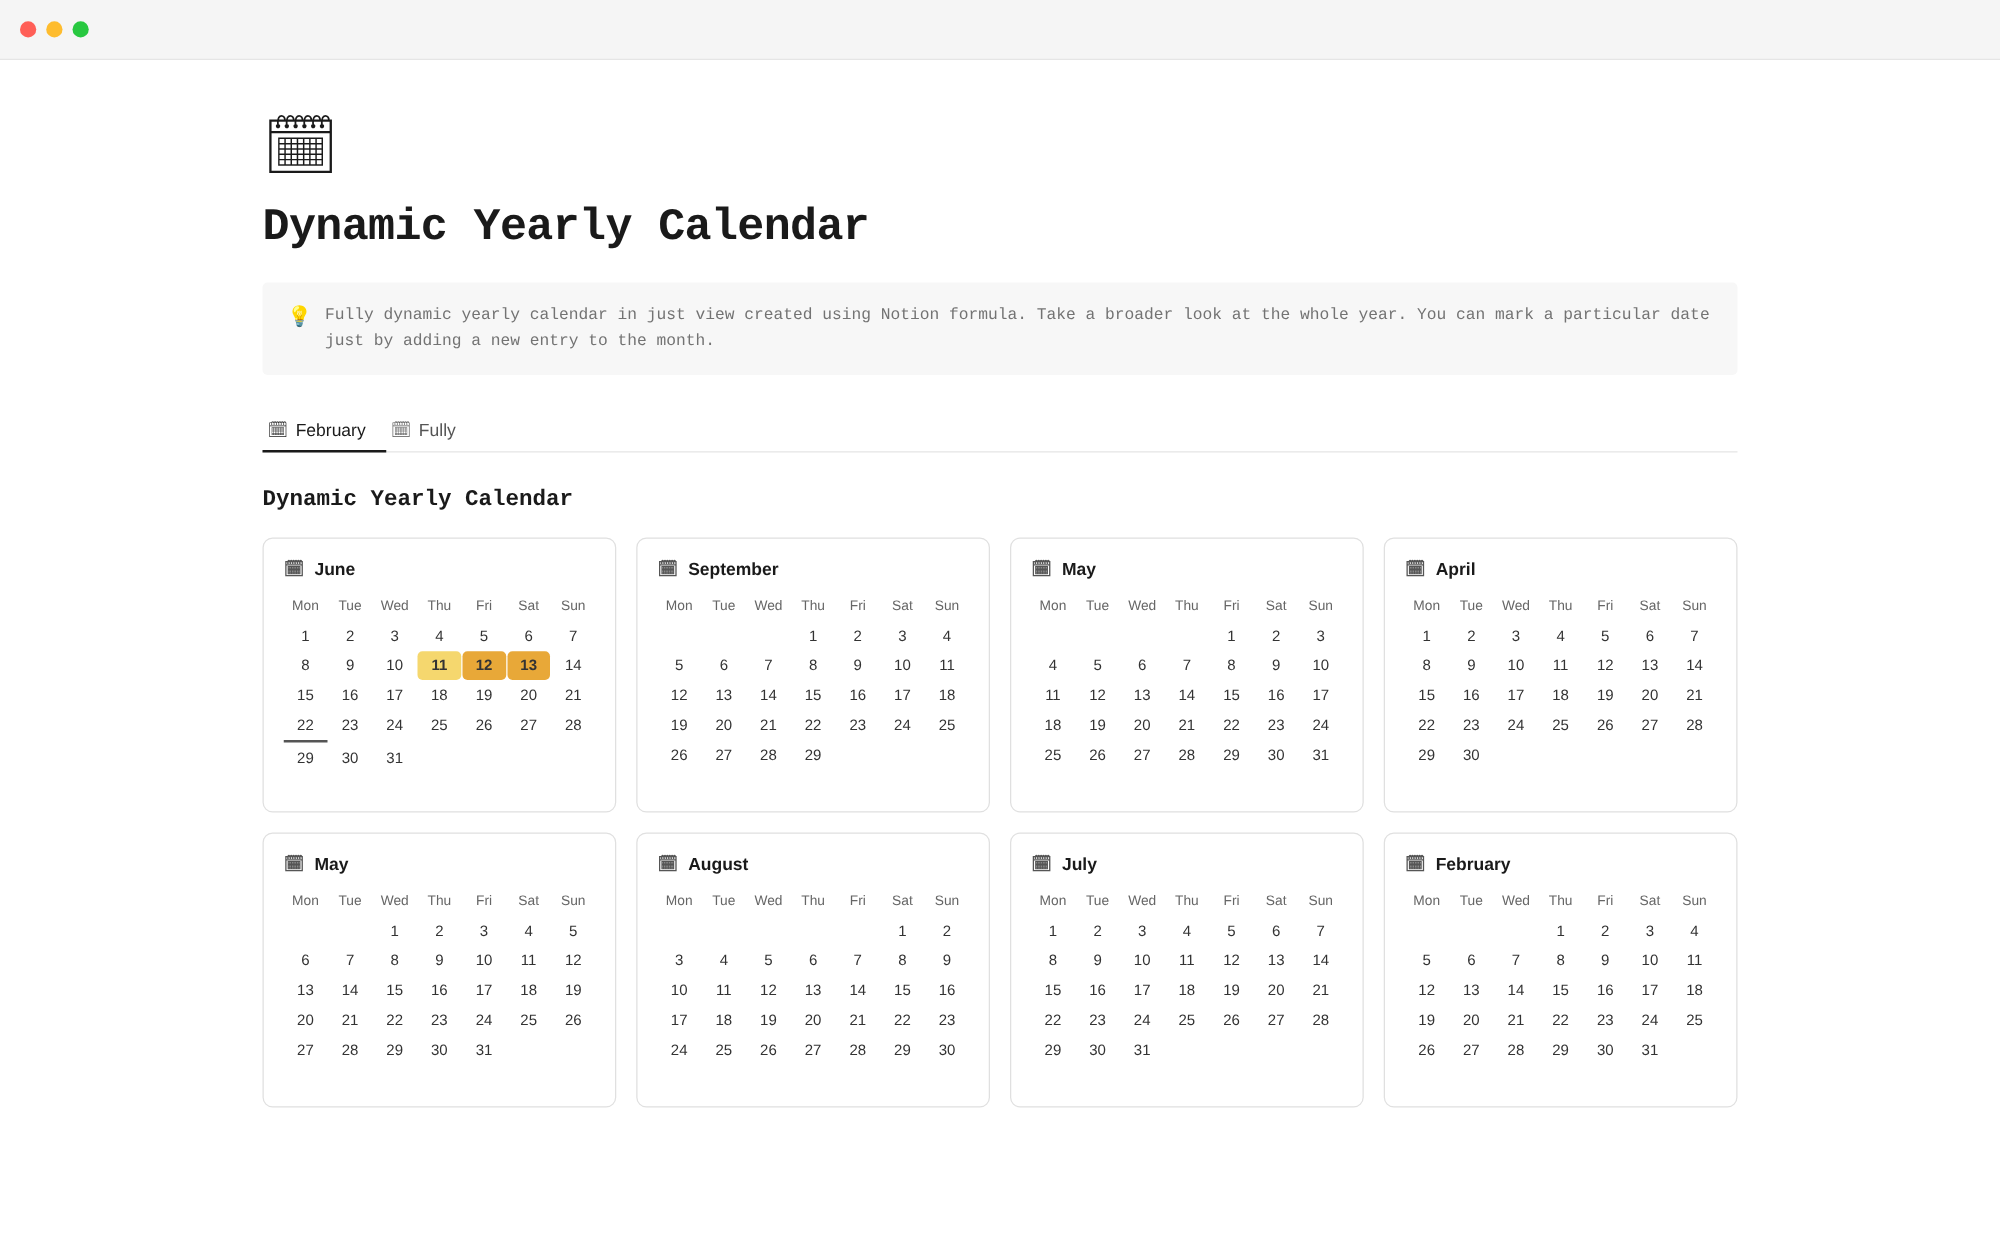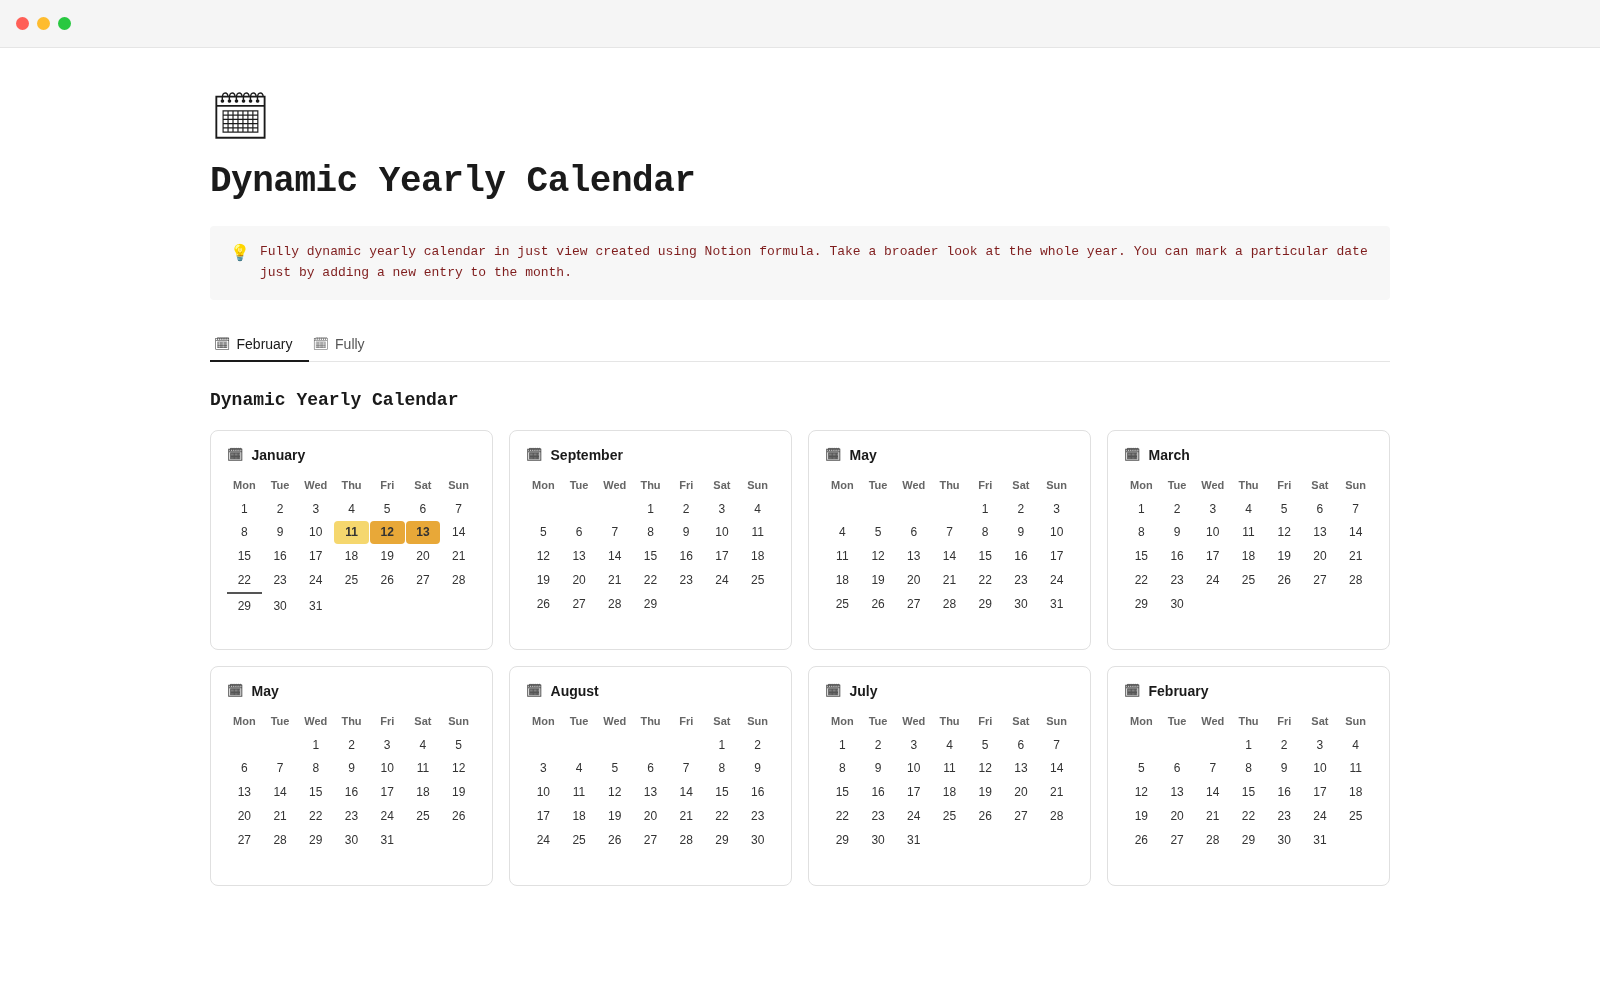--- a/index.html
+++ b/index.html
@@ -57,21 +57,21 @@
       padding: 16px 20px;
       margin-bottom: 28px;
       display: flex;
       align-items: flex-start;
       gap: 10px;
     }
     .description-box .bulb { font-size: 16px; flex-shrink: 0; margin-top: 1px; }
     .description-box p {
       font-family: 'Courier New', monospace;
       font-size: 13px;
-      color: #7f1d1d;
+      color: #737373;
       line-height: 1.6;
     }
 
     
     .tabs {
       display: flex;
       gap: 0;
       border-bottom: 1px solid #e5e5e5;
       margin-bottom: 28px;
     }
@@ -126,21 +126,21 @@
     .month-header .cal-icon { font-size: 13px; color: #555; }
 
     
     .day-grid {
       display: grid;
       grid-template-columns: repeat(7, 1fr);
       gap: 1px;
     }
     .day-header {
       font-size: 11px;
-      font-weight: 700;
+      font-weight: 400;
       color: #666;
       text-align: center;
       padding: 2px 0 6px;
     }
     .day-cell {
       font-size: 12px;
       text-align: center;
       padding: 3px 1px;
       color: #333;
       min-width: 0;
@@ -191,21 +191,21 @@
       <span>Fully</span>
     </div>
   </div>
 
   <h2 class="section-heading">Dynamic Yearly Calendar</h2>
 
   <div class="calendar-grid" id="calendar-grid">
   <div class="month-card">
         <div class="month-header">
           <span class="cal-icon">🗓</span>
-          <span>January</span>
+          <span>June</span>
         </div>
         <div class="day-grid">
           <div class="day-header">Mon</div>
           <div class="day-header">Tue</div>
           <div class="day-header">Wed</div>
           <div class="day-header">Thu</div>
           <div class="day-header">Fri</div>
           <div class="day-header">Sat</div>
           <div class="day-header">Sun</div>
           <div class="day-cell">1</div>
@@ -341,21 +341,21 @@
           <div class="day-cell">27</div>
           <div class="day-cell">28</div>
           <div class="day-cell">29</div>
           <div class="day-cell">30</div>
           <div class="day-cell">31</div>
         </div>
       </div>
       <div class="month-card">
         <div class="month-header">
           <span class="cal-icon">🗓</span>
-          <span>March</span>
+          <span>April</span>
         </div>
         <div class="day-grid">
           <div class="day-header">Mon</div>
           <div class="day-header">Tue</div>
           <div class="day-header">Wed</div>
           <div class="day-header">Thu</div>
           <div class="day-header">Fri</div>
           <div class="day-header">Sat</div>
           <div class="day-header">Sun</div>
           <div class="day-cell">1</div>

